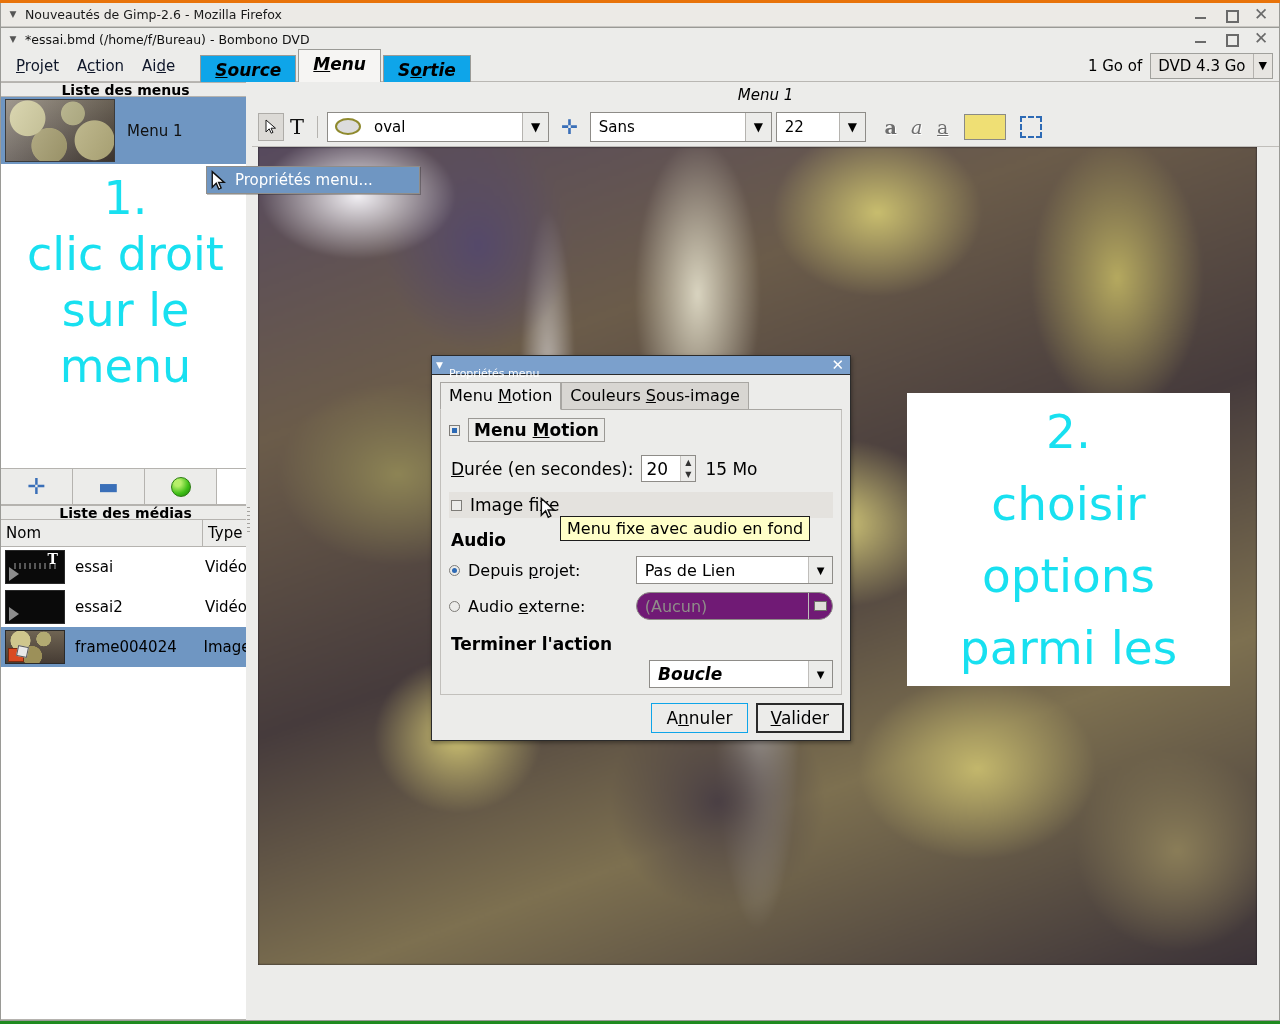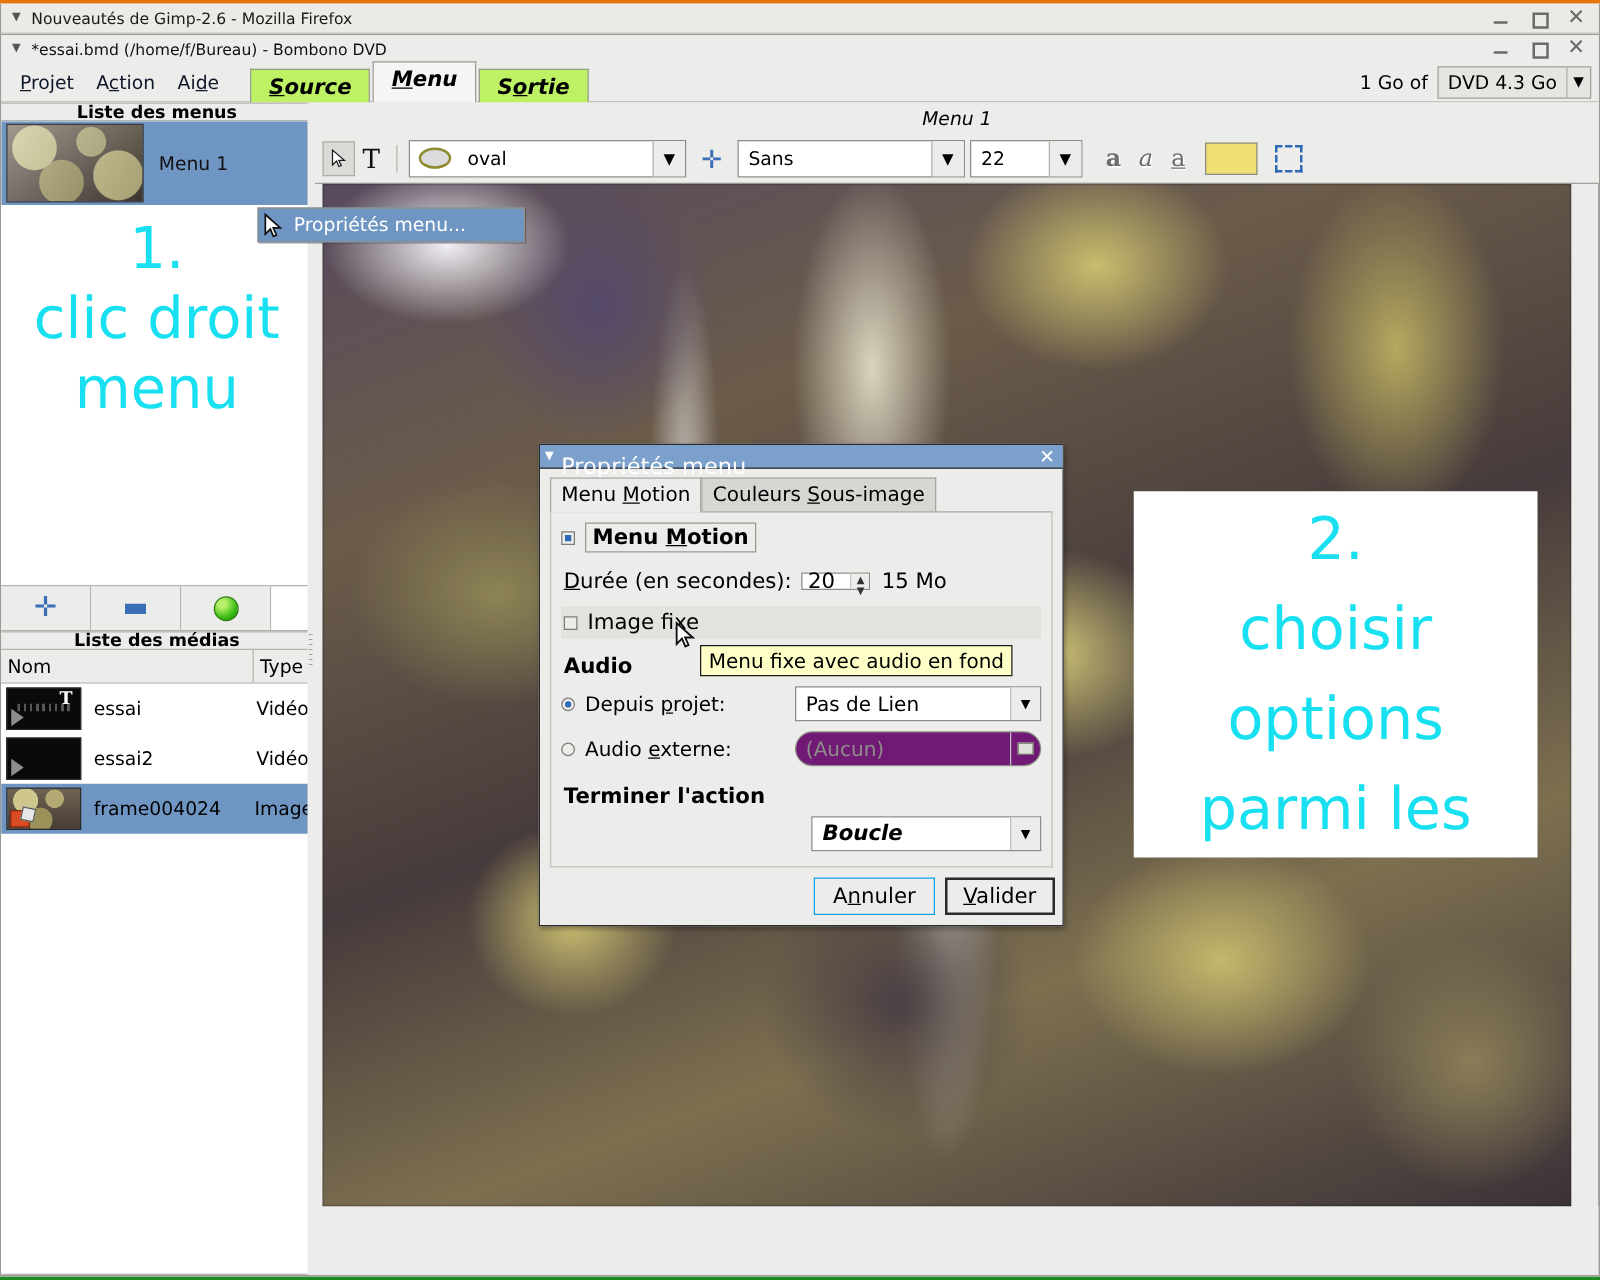--- a/index.html
+++ b/index.html
@@ -79,21 +79,21 @@
     font-size:15px; padding:4px 9px; color:#0f172a; cursor:pointer; white-space:nowrap;
   }
   .menu-item u { text-decoration:underline; }
 
   .tabs-main { display:flex; align-items:flex-end; margin-left:16px; }
   .maintab {
     font-size:17px; font-style:italic; font-weight:bold;
     padding:4px 14px 5px 14px;
     border:1px solid #9a9a96;
     border-bottom:none;
-    background:#bef264;
+    background:#0ea5e9;
     margin-right:2px;
     cursor:pointer;
     position:relative; top:4px;
   }
   .maintab.active { background:#f6f5f3; top:1px; padding-bottom:8px; }
   .maintab u { text-decoration:underline; }
 
   .hdr-right {
     margin-left:auto; display:flex; align-items:center; gap:8px; padding-right:6px;
   }
@@ -372,21 +372,21 @@
     z-index:60;
     display:flex; flex-direction:column;
     box-shadow:1px 2px 4px rgba(0,0,0,.35);
   }
   .dlg-title {
     height:19px; background:#7ba0cc;
     display:flex; align-items:center; padding:0 4px;
     border-bottom:1px solid #2b2b2b;
   }
   .dlg-title .arrow { color:#fff; font-size:9px; margin-right:6px; }
-  .dlg-title .t { color:#ffffff; font-size:18px;margin-top:16px; }
+  .dlg-title .t { color:#ffffff; font-size:11px;margin-top:16px; }
   .dlg-title .x {
     margin-left:auto; color:#ffffff; font-size:15px; font-weight:bold; cursor:pointer;
     line-height:14px; padding-right:2px;
   }
   .dlg-body { flex:1; display:flex; flex-direction:column; padding:6px 8px 0 8px; }
   .dlg-tabs { display:flex; align-items:flex-end; }
   .dtab {
     font-size:16px; padding:3px 8px 4px 8px; cursor:pointer;
     border:1px solid #a8a6a2; border-bottom:none; background:#d8d6d2;
   }
@@ -408,21 +408,21 @@
     background:#2d6ab5; border-radius:50%;
   }
   .radio.sq.on::after { border-radius:0; }
   .rlabel { font-size:17px; }
   .rlabel u { text-decoration:underline; }
   .focusbox { border:1px solid #9a9894; padding:1px 5px; font-weight:bold; }
 
   .duree-row { display:flex; align-items:center; margin:4px 0 10px 2px; }
   .duree-lbl { font-size:17px; margin-right:8px; }
   .spin {
-    display:flex; align-items:stretch; height:14px;
+    display:flex; align-items:stretch; height:27px;
     background:#ffffff; border:1px solid #8e8c88; width:55px;
   }
   .spin .v { font-size:17px; padding:0 4px; display:flex; align-items:center; }
   .spin .btns {
     margin-left:auto; width:15px; display:flex; flex-direction:column;
     border-left:1px solid #c8c6c2; background:#ececea;
   }
   .spin .btns div {
     flex:1; display:flex; align-items:center; justify-content:center;
     font-size:8px; color:#333;
@@ -546,20 +546,21 @@
 
       <div class="menulist">
         <div class="menu-entry">
           <div class="thumb-menu"></div>
           <div class="menu-entry-label">Menu 1</div>
         </div>
 
         <div class="annot-white">
           <div class="annot-cyan">1.</div>
           <div class="annot-cyan">clic droit</div>
+          <div class="annot-cyan">sur le</div>
           <div class="annot-cyan">menu</div>
         </div>
       </div>
 
       <div class="media-toolbar">
         <div class="mt-btn">
           <span class="plus-icon">✛</span>
         </div>
         <div class="mt-btn">
           <span class="minus-icon">▬</span>

